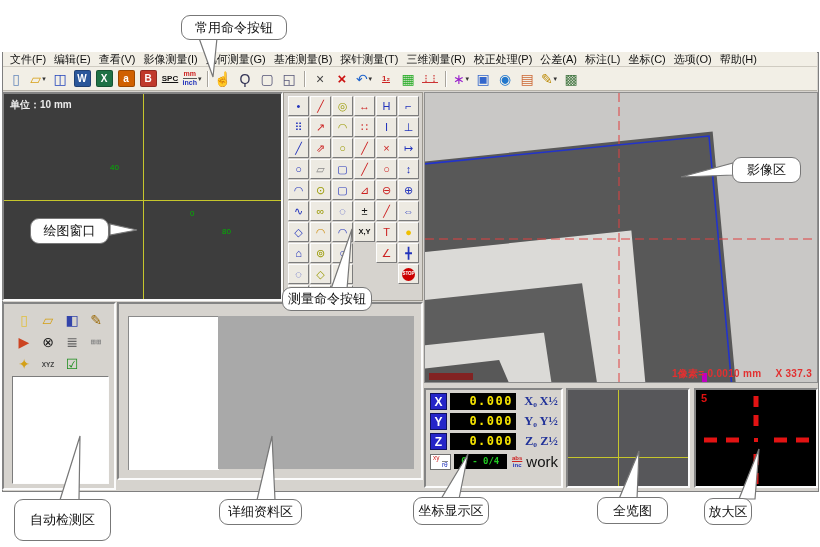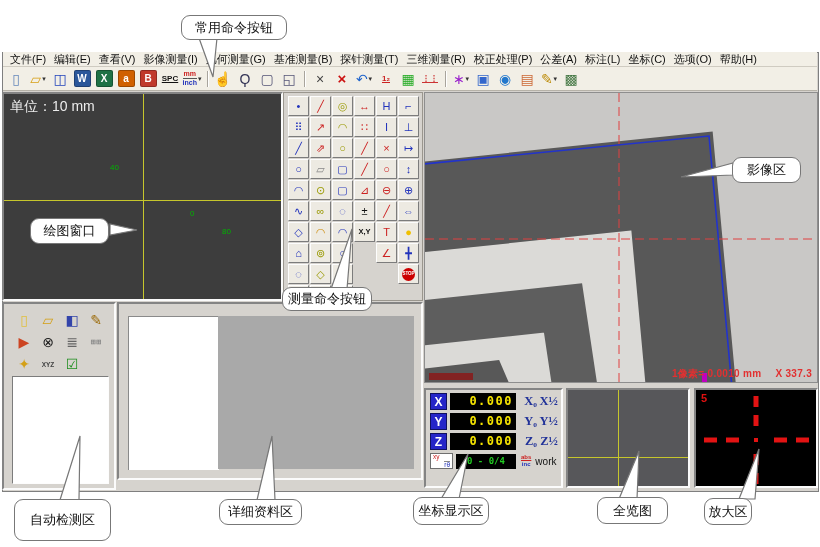--- a/index.html
+++ b/index.html
@@ -14,21 +14,21 @@
   .tbtn .bgi{width:15px;height:15px;display:flex;align-items:center;justify-content:center;font-size:10px;font-weight:bold;border-radius:2px;border:1px solid rgba(0,0,0,.25)}
   .tbtn .ttext{font-size:8px;font-weight:bold;text-decoration:underline}
   .tsep{width:1px;height:16px;background:#a8a49c;margin:0 4px;box-shadow:1px 0 0 #fff}
   .dd{font-size:7px;color:#333;margin-left:1px}
   .mm2{display:flex;flex-direction:column;line-height:1.1;font-size:7px;font-weight:bold;align-items:center}
   .mm2 .t{color:#cc2222;border-bottom:1px solid #555;padding:0 1px}
   .mm2 .b{color:#2233bb}
   .sunk{border:2px solid;border-color:#848484 #fbfbfb #fbfbfb #848484;box-sizing:border-box}
   
   .drawwin{left:2px;top:92px;width:281px;height:209px;background:#3d3d3d}
-  .unitlbl{position:absolute;left:6px;top:4px;color:#ececec;font-size:14px;font-weight:normal}
+  .unitlbl{position:absolute;left:6px;top:4px;color:#ececec;font-size:10px;font-weight:bold}
   .yline-v{position:absolute;top:0;bottom:0;width:1px;background:#c6c62c}
   .yline-h{position:absolute;left:0;right:0;height:1px;background:#c6c62c}
   .glabel{position:absolute;color:#00b400;font-size:8px;line-height:1}
   
   .mpanel{left:283px;top:92px;width:140px;height:209px;background:#d6d3ce;border:1px solid #9a968e;box-sizing:border-box;padding:3px 0 0 4px}
   .mgrid{display:grid;grid-template-columns:repeat(6,21px);grid-auto-rows:20px;gap:1px}
   .mcell{border:1px solid;border-color:#fdfdfd #7c7c7c #7c7c7c #fdfdfd;background:#edeae2;display:flex;align-items:center;justify-content:center;font-size:11px;line-height:1;box-sizing:border-box}
   .mcell.empty{border:none;background:transparent}
   .mcell .sm{font-size:7.5px;font-weight:bold}
   .mcell .stoptxt{background:#cc0000;color:#fff;border-radius:50%;width:13px;height:13px;font-size:4.5px;display:flex;align-items:center;justify-content:center;font-weight:bold}
@@ -51,21 +51,21 @@
   .axlbl{width:17px;height:17px;background:#2525c8;color:#fff;font-weight:bold;font-size:12px;display:flex;align-items:center;justify-content:center;border:1px solid #101060;box-sizing:border-box}
   .lcd{width:66px;height:17px;background:#000;color:#f5e400;font-family:"DejaVu Sans Mono",monospace;font-size:12px;font-weight:bold;text-align:right;padding-right:3px;line-height:17px;margin-left:3px;letter-spacing:1.5px;box-sizing:border-box}
   .zl{font-family:"Liberation Serif",serif;color:#223399;font-weight:bold;font-size:12.5px;width:20px;text-align:right;margin-left:1px}
   .modebtn{width:23px;height:16px;background:#fff;border:1px solid #6f6f6f;font-size:6.5px;line-height:1;display:flex;flex-direction:column;align-items:center;justify-content:center;box-sizing:border-box}
   .modebtn .mt{color:#cc2222;align-self:flex-start;margin-left:2px}
   .modebtn .mb{color:#2233bb;align-self:flex-end;margin-right:2px;border-top:1px solid #888}
   .lcd2{width:60px;height:15px;background:#000;color:#22cc22;font-family:"DejaVu Sans Mono",monospace;font-size:9px;font-weight:bold;text-align:center;line-height:15px;margin-left:3px}
   .absinc{font-size:6px;line-height:1.1;text-align:center;margin-left:5px;font-weight:bold}
   .absinc .a{color:#cc2222;text-decoration:underline}
   .absinc .i{color:#2233bb}
-  .worklbl{font-size:10px;color:#111;margin-left:4px}
+  .worklbl{font-size:15px;color:#111;margin-left:4px}
   
   .overview{left:566px;top:388px;width:124px;height:100px;background:#57575a}
   .magpanel{left:694px;top:388px;width:124px;height:100px;background:#000}
   .maglabel{position:absolute;left:5px;top:2px;color:#e01010;font-size:11px;font-weight:bold}
   
   .co{position:absolute;background:#fff;border:1.5px solid #777;border-radius:9px;display:flex;align-items:center;justify-content:center;font-size:13px;color:#111;z-index:41;box-sizing:border-box}
   .tails{position:absolute;left:0;top:0;width:820px;height:547px;z-index:40;pointer-events:none}
 </style>
 </head>
 <body>

